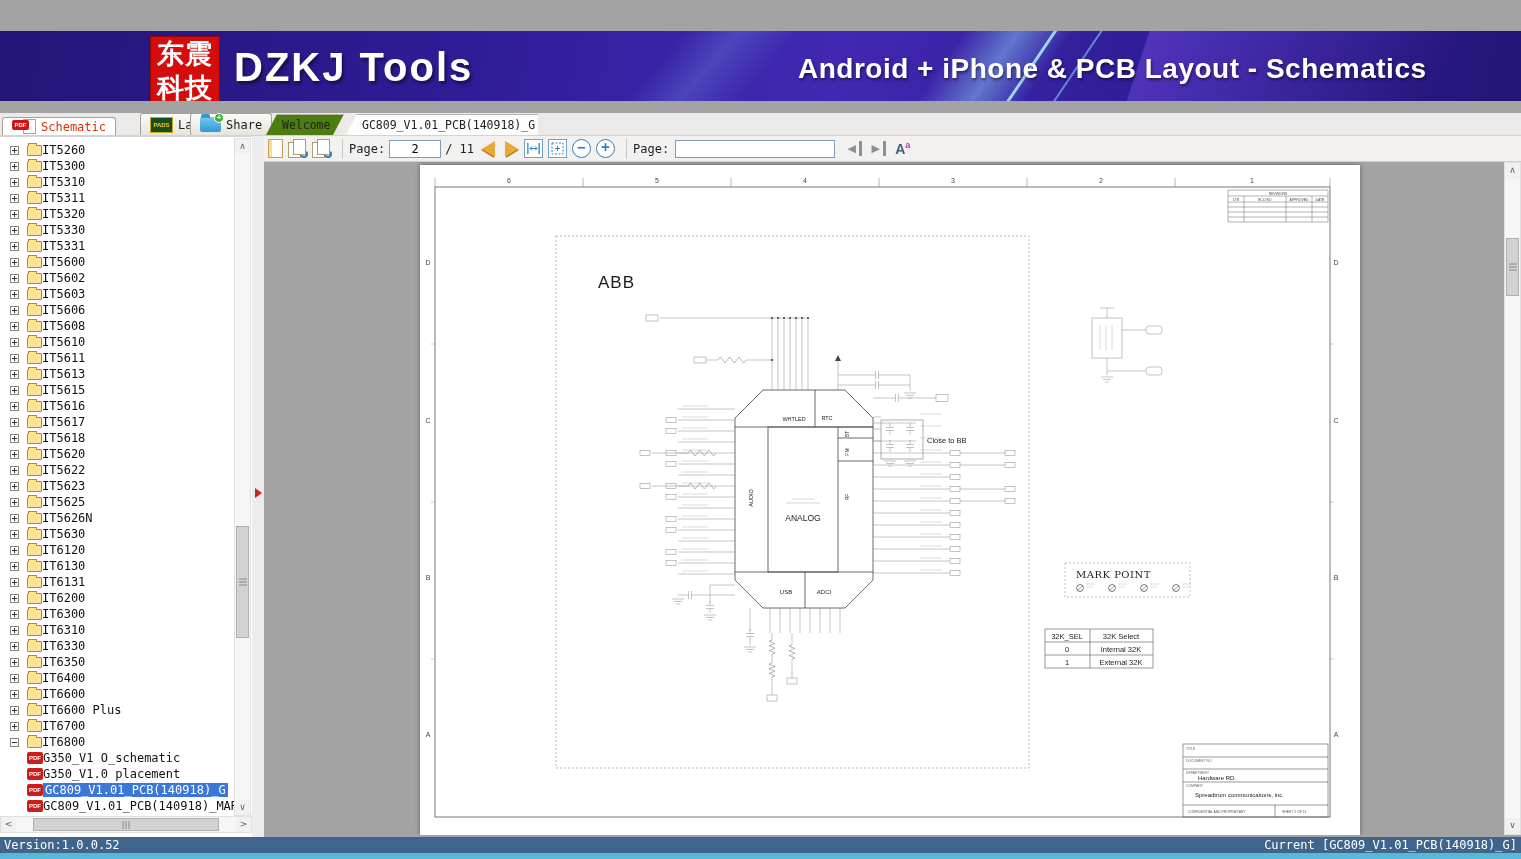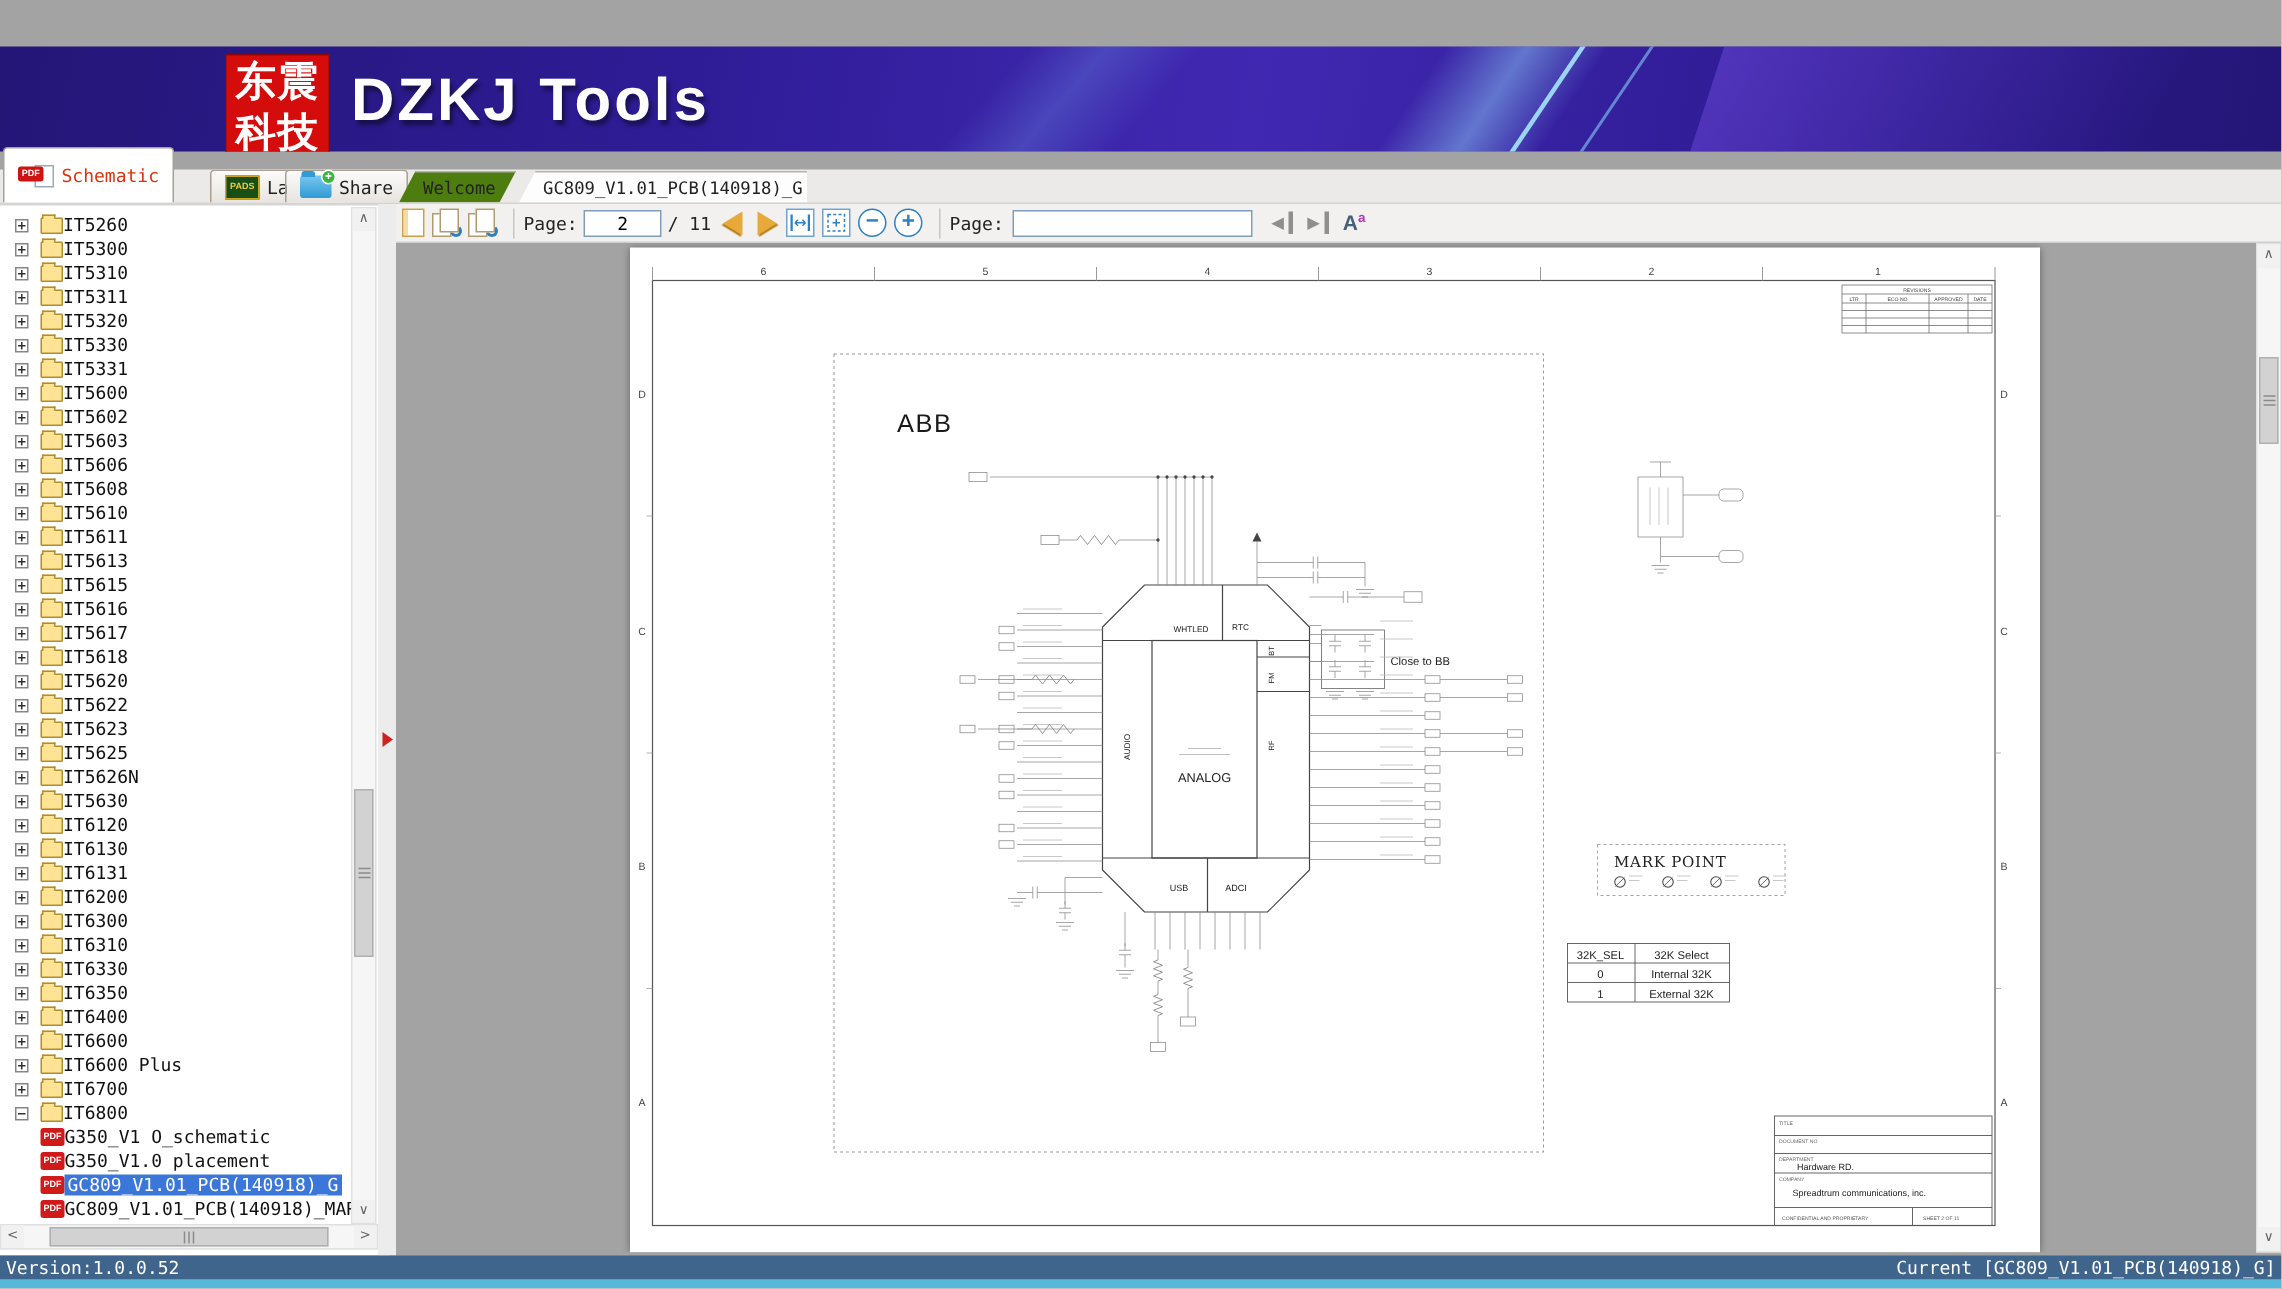--- a/index.html
+++ b/index.html
@@ -31,21 +31,21 @@
 .banner-logo{position:absolute;left:150px;top:5px;width:70px;height:71px;background:#d40c0c;border:1px solid #8c0606;
   color:#fff;font-weight:bold;font-size:27px;line-height:34px;text-align:center;letter-spacing:1px}
 .banner-title{position:absolute;left:234px;top:14px;color:#fff;font-size:40px;font-weight:bold;letter-spacing:2px;text-shadow:2px 3px 3px rgba(0,0,0,.45)}
 .banner-sub{position:absolute;left:798px;top:22px;color:#fff;font-size:28px;font-weight:bold;letter-spacing:.5px;text-shadow:1px 2px 3px rgba(0,0,0,.5)}
 
 
 .tabbar{position:absolute;left:0;top:113px;width:100%;height:23px;background:#eceae8;border-bottom:1px solid #d5d2cf}
 .main-tab{position:absolute;bottom:0;height:22px;display:flex;align-items:center;gap:5px;padding:0 9px;
   border:1px solid #a99f93;border-bottom:none;border-radius:3px 3px 0 0;background:linear-gradient(#fcfbfa,#e7e4df);
   font:12px "DejaVu Sans Mono",monospace;color:#222;cursor:pointer;white-space:nowrap}
-.main-tab.active{background:#fff;height:37px}
+.main-tab.active{background:#fff;height:18px}
 .main-tab.active .mt-label{color:#d8330a}
 .tabicon{flex:none;display:inline-block;position:relative}
 .ti-pdf{width:24px;height:17px}
 .ti-pdf .pg{position:absolute;right:0;top:1px;width:13px;height:15px;background:#fff;border:1px solid #9ab}
 .ti-pdf .bdg{position:absolute;left:0;top:2px;width:17px;height:10px;background:#cf1212;border-radius:2px;color:#fff;font:bold 6px/10px "Liberation Sans",sans-serif;text-align:center}
 .ti-pads{width:23px;height:16px;background:#174f17;border:1px solid #caa419;color:#f3c93a;font:bold 6px/14px "Liberation Sans",sans-serif;text-align:center}
 .ti-share{width:21px;height:15px;background:linear-gradient(#79c7ef,#2f9ad4);border-radius:2px;position:relative}
 .ti-share:before{content:"";position:absolute;left:1px;top:-3px;width:9px;height:4px;background:#2f9ad4;border-radius:2px 2px 0 0}
 .ti-share .plus{position:absolute;right:-3px;top:-4px;width:10px;height:10px;background:#3db33d;border:1px solid #fff;border-radius:50%;color:#fff;font:bold 8px/8px "Liberation Sans",sans-serif;text-align:center}
 .doc-tab{position:absolute;bottom:0;height:21px;background:#4d7c0f;border-top:1px solid #b7b2aa;
@@ -123,20 +123,21 @@
     <div class="bk bk1"></div>
     <div class="bk bk2"></div>
     <div class="bk bk3"></div>
     <div class="bk bk4"></div>
     <div class="bk bk5"></div>
     <div class="banner-logo">
       <div>东震</div>
       <div>科技</div>
     </div>
     <div class="banner-title">DZKJ Tools</div>
+    <div class="banner-sub">Android + iPhone &amp; PCB Layout - Schematics</div>
   </div>
 
   <div class="tabbar">
     <div id="main-tabs">
         <div class="main-tab active" style="left: 2px;">
           <span class="tabicon ti-pdf">
             <span class="pg"></span>
             <span class="bdg">PDF</span>
           </span>
           <span class="mt-label">Schematic</span>

